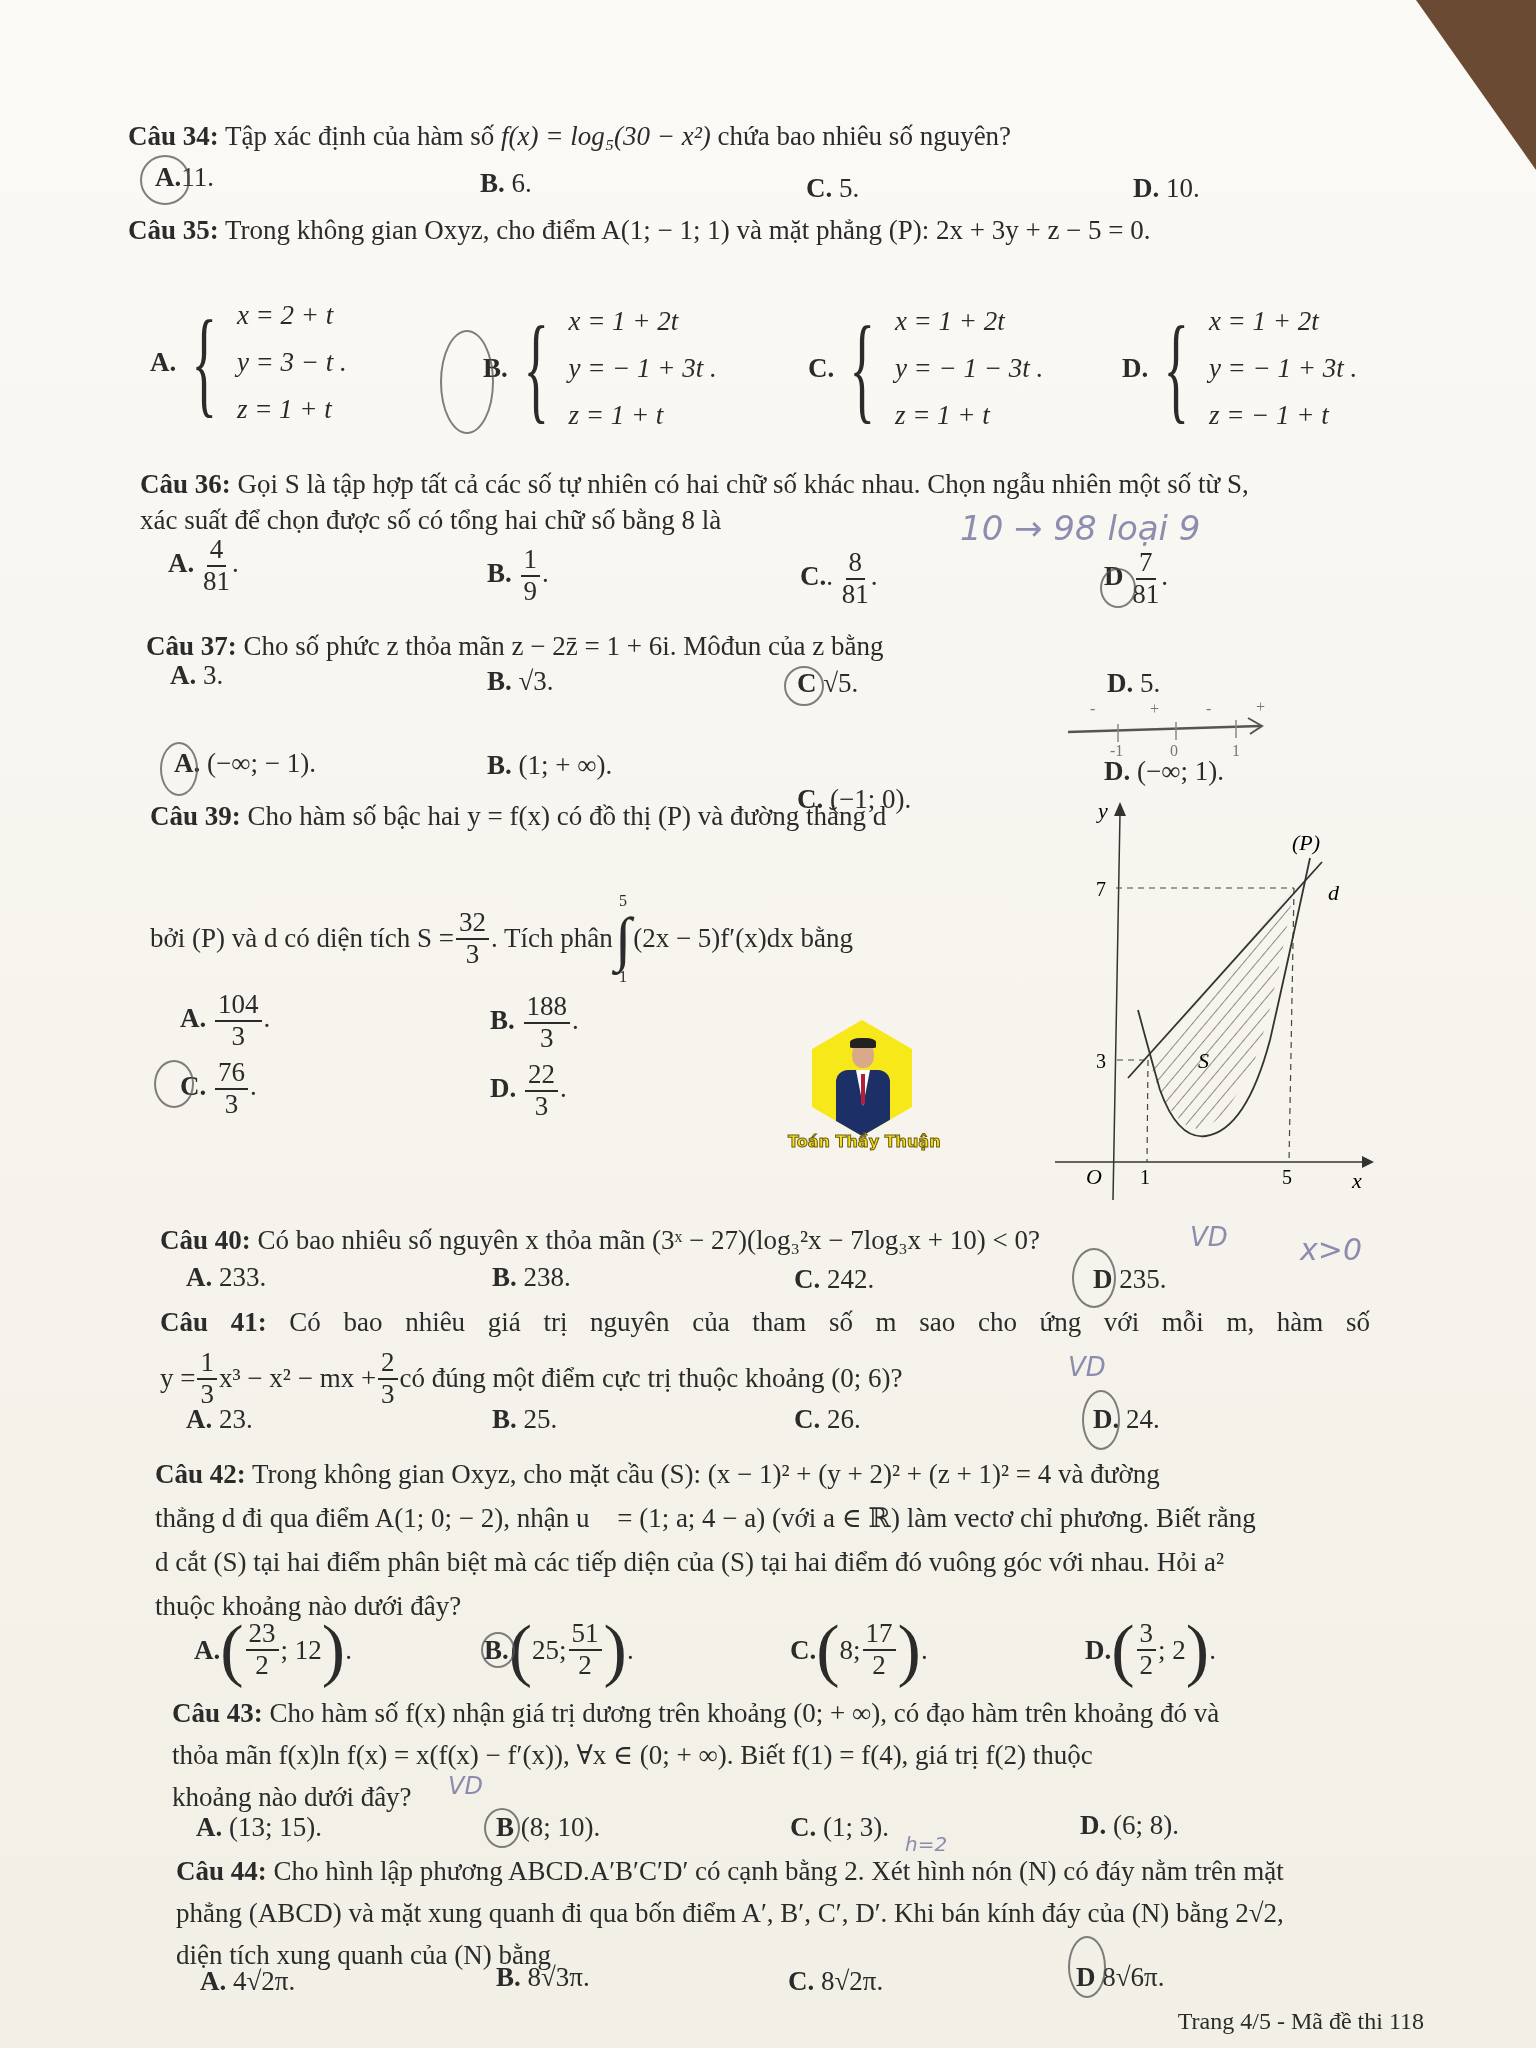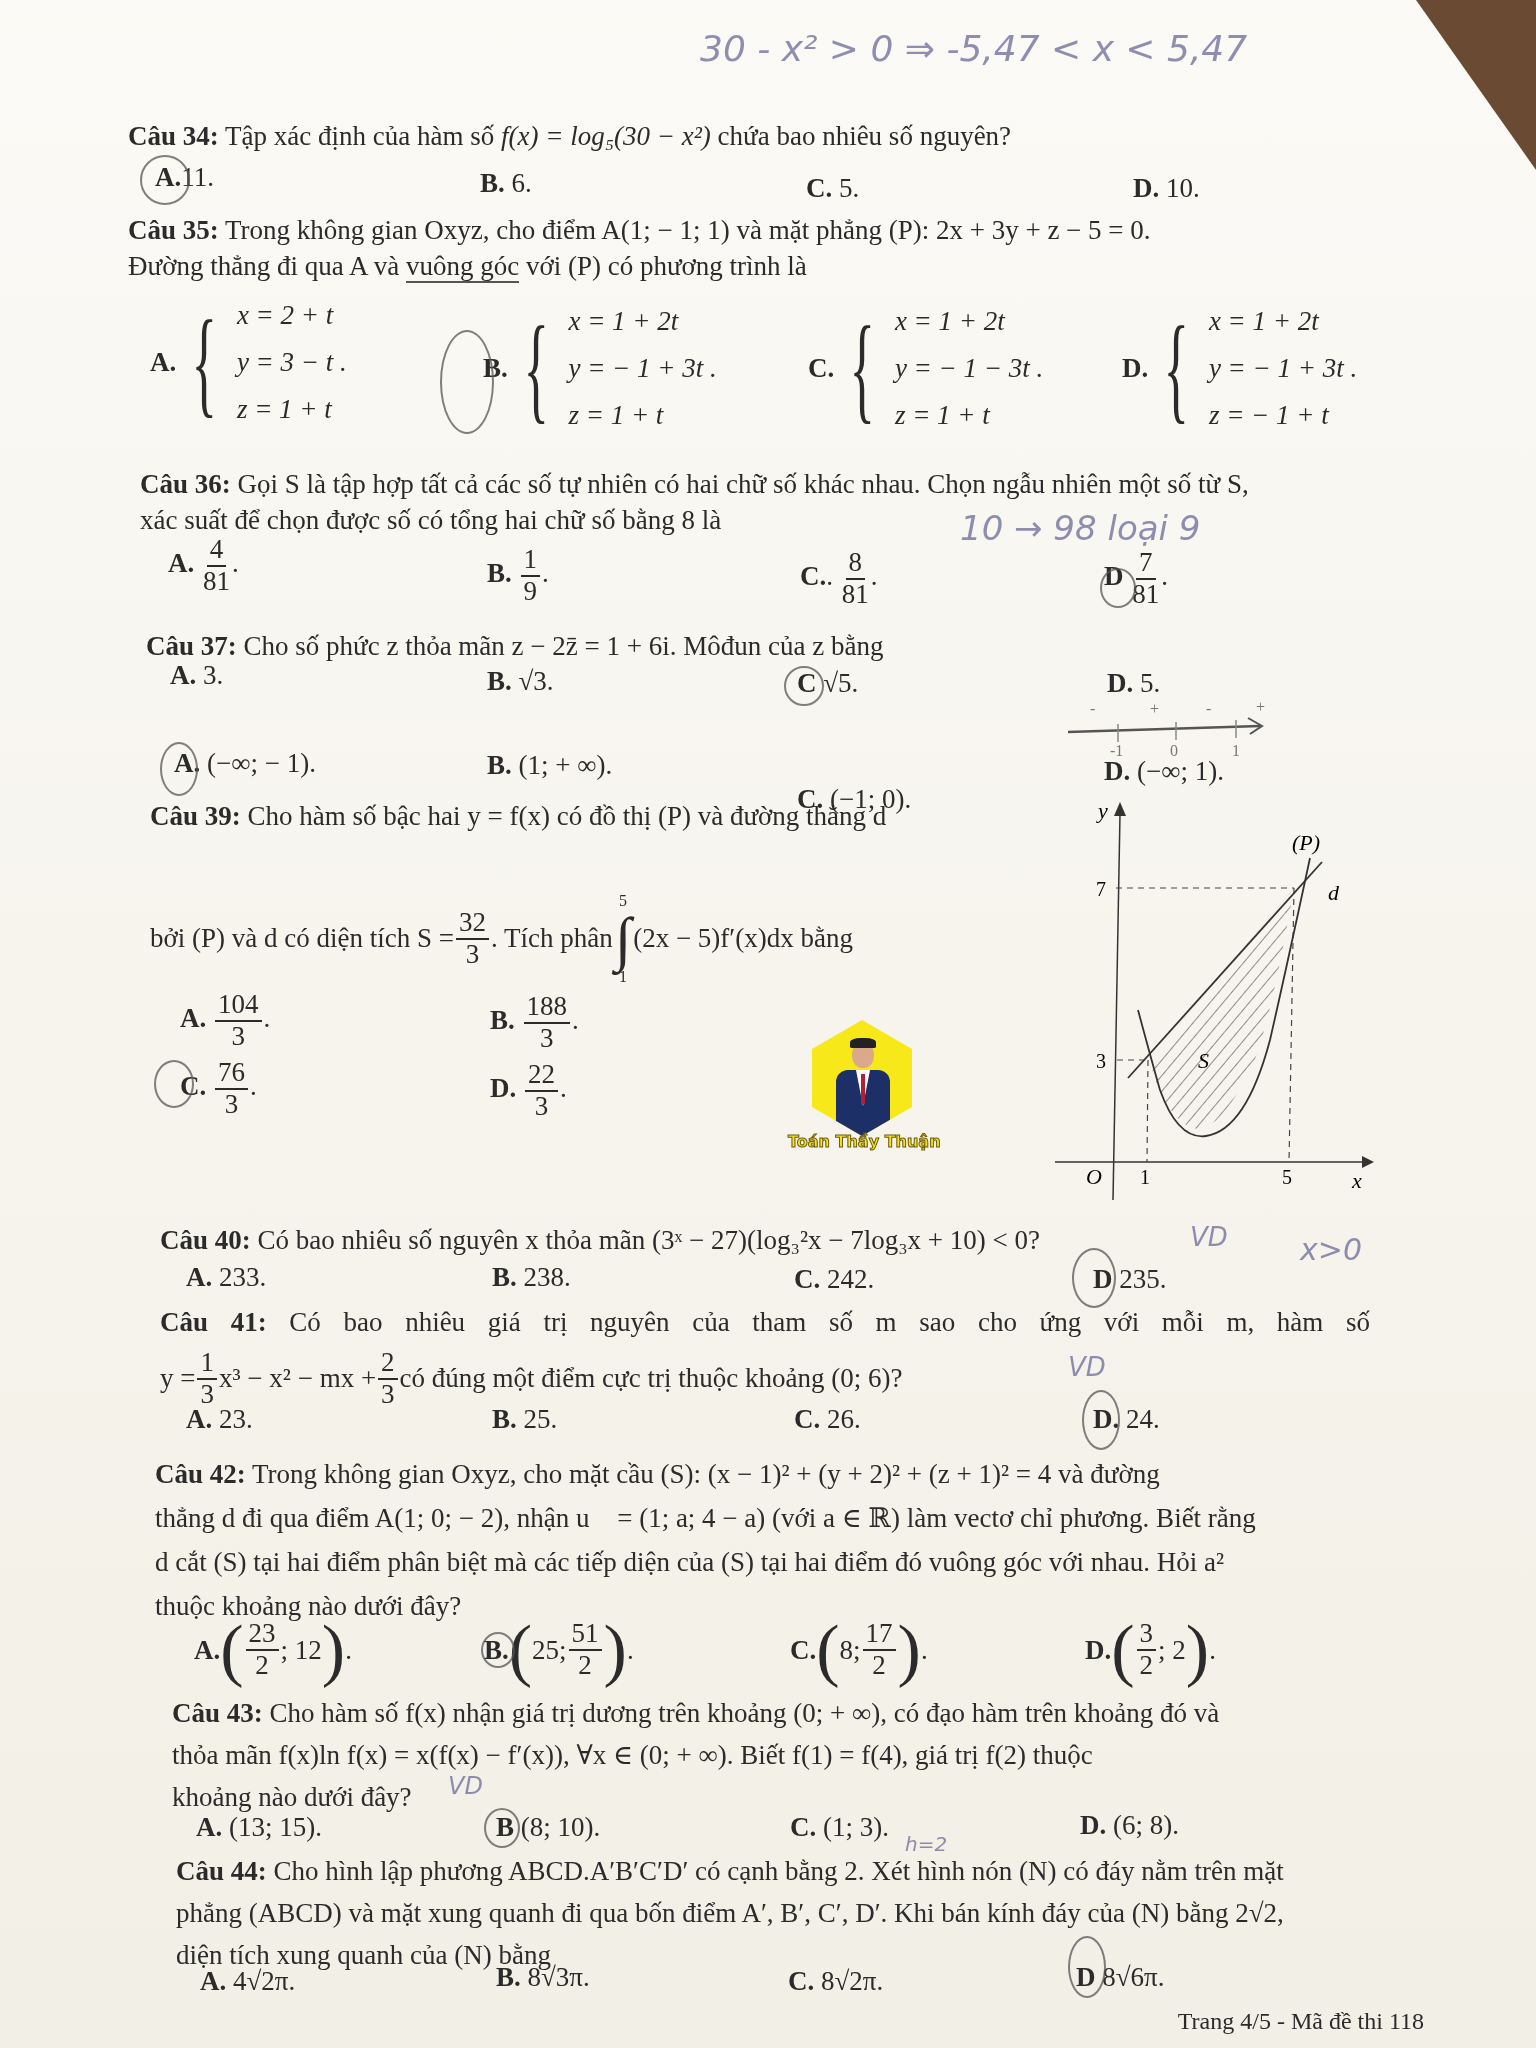--- a/index.html
+++ b/index.html
@@ -35,35 +35,33 @@
   .logo-text { position:absolute; left:788px; top:1132px; font-family:"DejaVu Sans", sans-serif; font-weight:bold;
                font-size:16px; color:#f3e21e; -webkit-text-stroke:1px #6b5a10; letter-spacing:0; }
   .graph { position:absolute; left:1040px; top:800px; width:340px; height:400px; }
 </style>
 </head>
 <body>
 
 <div class="page">
   <div class="corner"></div>
 
-  <div class="hand" style="left:700px;top:28px;font-size:36px;">30 - x² &gt; 0 ⇒ -5,47 &lt; x &lt; 5,47</div>
 
   <div class="q" style="left:128px;top:118px;">
     <span class="qlabel">Câu 34:</span>
     <span>Tập xác định của hàm số </span><span class="math">f(x) = log₅(30 − x²)</span><span> chứa bao nhiêu số nguyên?</span>
   </div>
   <div class="opt" style="left:155px;top:162px;"><b>A.</b><span>11.</span></div>
   <div class="circle" style="left:140px;top:155px;width:46px;height:46px;"></div>
   <div class="opt" style="left:480px;top:168px;"><b>B.</b> <span>6.</span></div>
   <div class="opt" style="left:806px;top:173px;"><b>C.</b> <span>5.</span></div>
   <div class="opt" style="left:1133px;top:173px;"><b>D.</b> <span>10.</span></div>
 
   <div class="q" style="left:128px;top:212px;">
     <div><span class="qlabel">Câu 35:</span> <span>Trong không gian Oxyz, cho điểm A(1; − 1; 1) và mặt phẳng (P): 2x + 3y + z − 5 = 0.</span></div>
-    <div><span>Đường thẳng đi qua A và </span><span class="ul">vuông góc</span><span> với (P) có phương trình là</span></div>
   </div>
   <div class="opt" style="left:150px;top:300px;">
     <span class="sys">
         <b>A.</b>
         <span class="brace">{</span>
       <span class="rows">
           <span>x = 2 + t</span>
           <span>y = 3 − t .</span>
           <span>z = 1 + t</span>
         </span>

